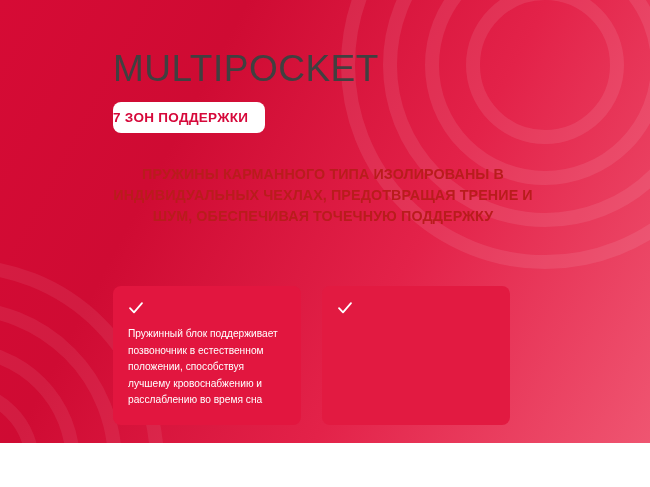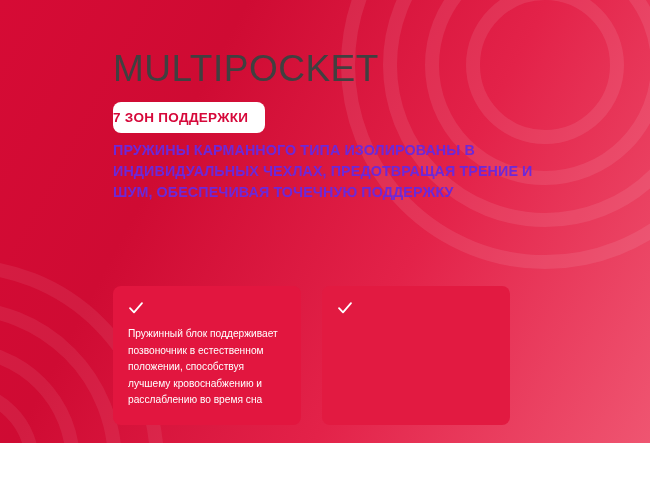--- a/index.html
+++ b/index.html
@@ -95,27 +95,28 @@
     padding: 9px 17px 8px 0;
     font-size: 13.5px;
     font-weight: 700;
     letter-spacing: 0.3px;
     line-height: 1;
   }
 
   .lead {
     position: absolute;
     left: 113px;
-    top: 140px;
+    top: 164px;
     width: 420px;
-    color: #6d28d9;
+    color: #b91c1c;
     font-size: 14.3px;
     font-weight: 700;
     line-height: 1.48;
     letter-spacing: 0.1px;
+    text-align: center;
   }
 
   .cards {
     position: absolute;
     left: 113px;
     top: 286px;
     display: flex;
     gap: 21px;
   }
 

